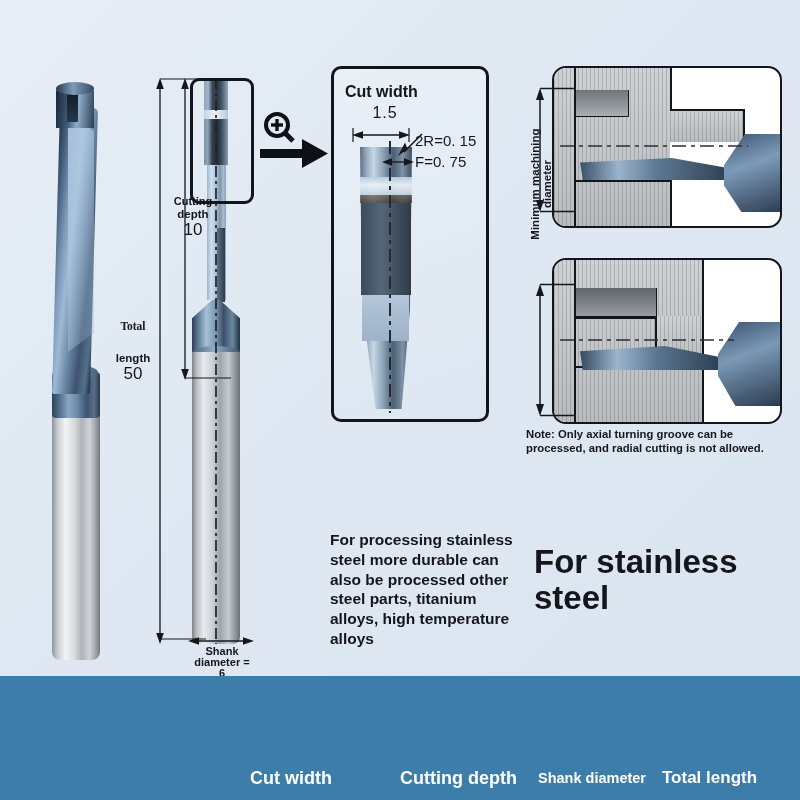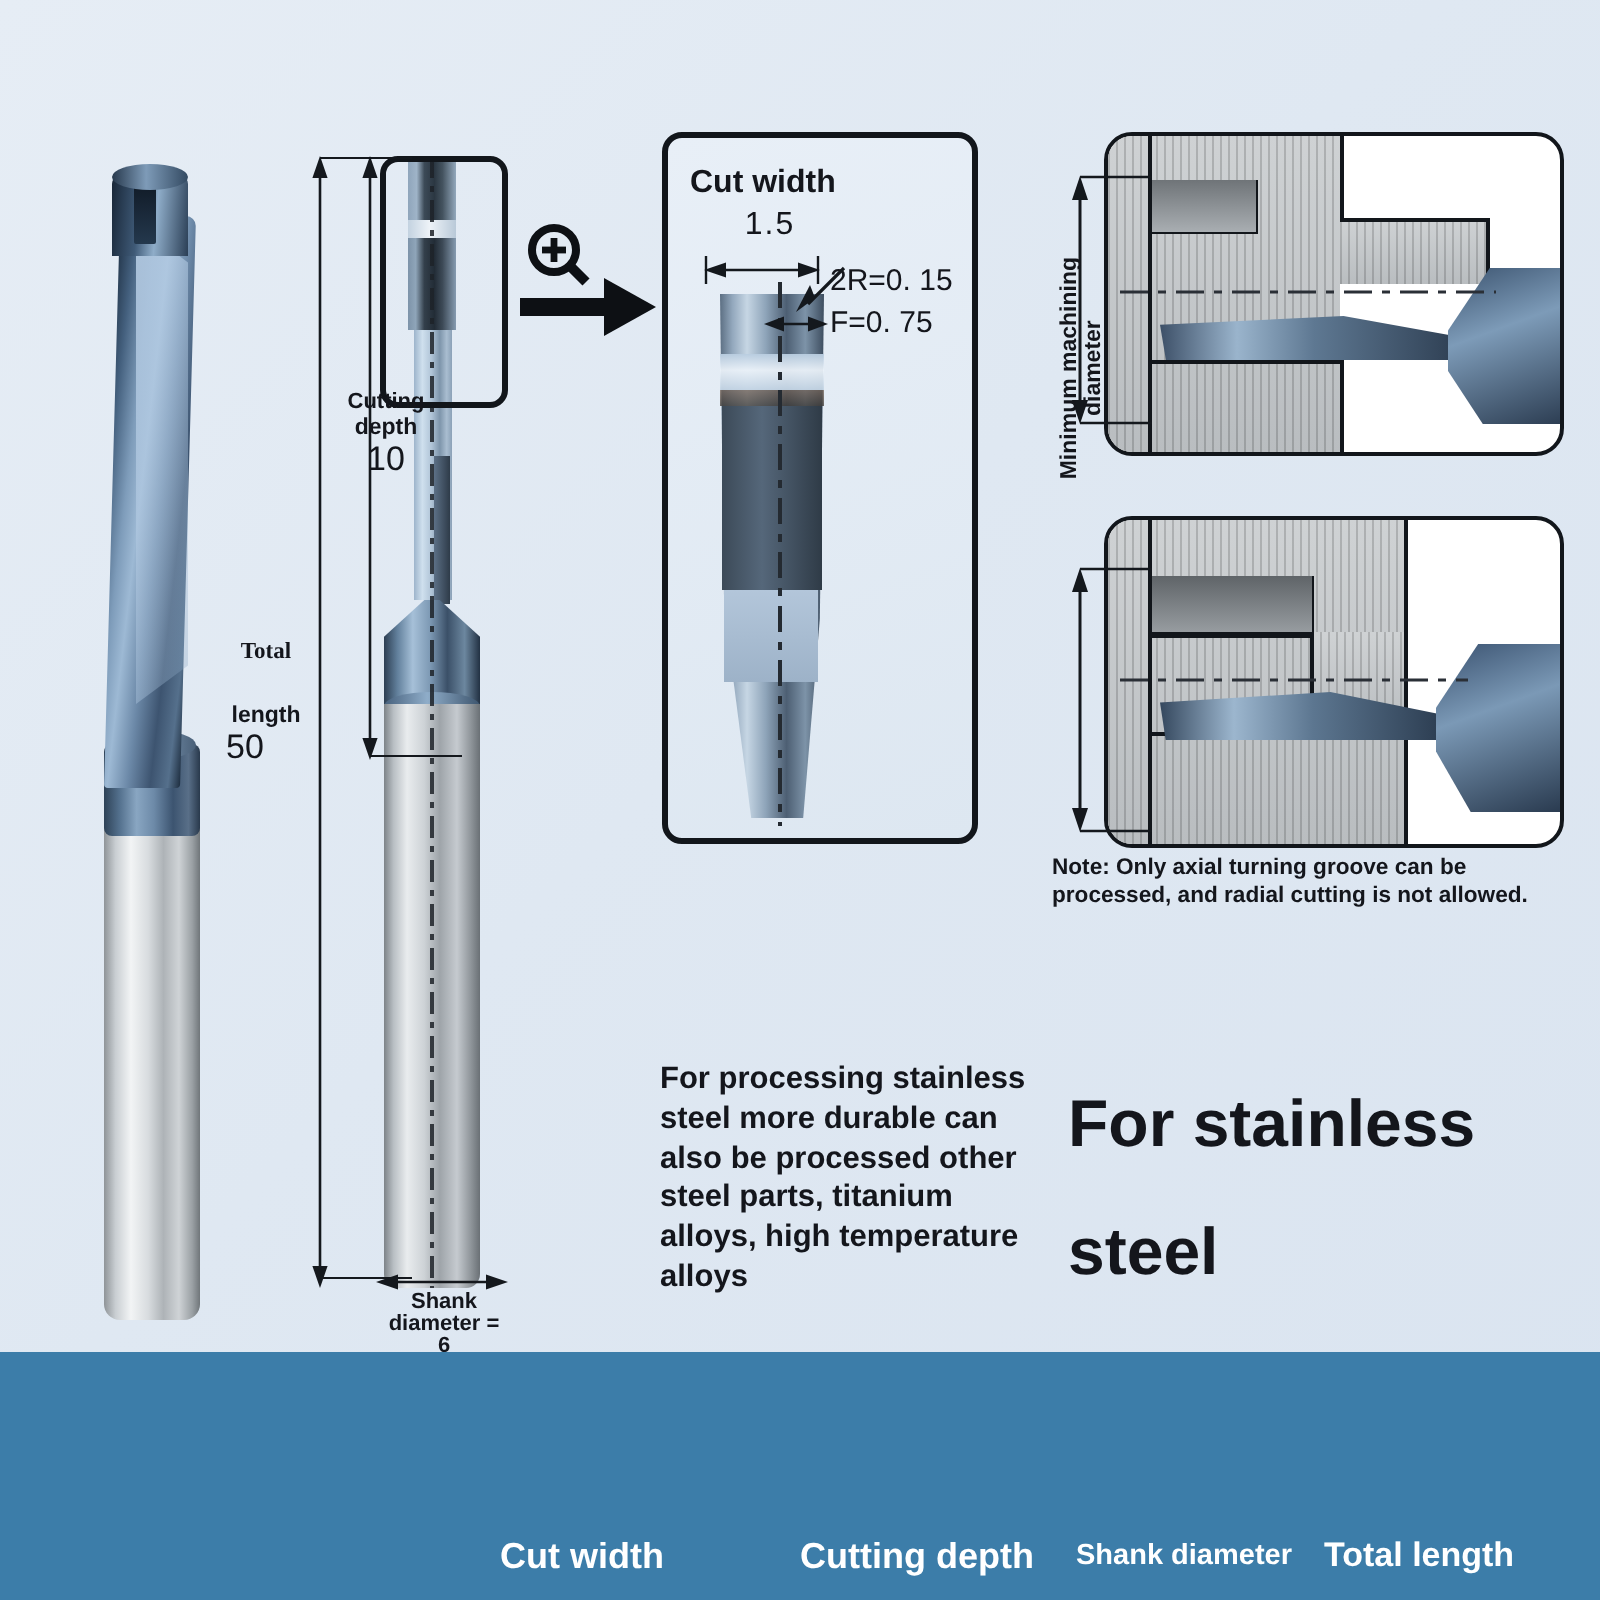--- a/index.html
+++ b/index.html
@@ -218,21 +218,21 @@
   </svg>
   <svg class="abs" style="left:160px;top:76px;width:46px;height:6px;">
     <line x1="0" y1="3" x2="46" y2="3" stroke="#14181d" stroke-width="1.1"></line>
   </svg>
   <svg class="abs" style="left:160px;top:636px;width:46px;height:6px;">
     <line x1="0" y1="3" x2="46" y2="3" stroke="#14181d" stroke-width="1.1"></line>
   </svg>
 
   <div class="abs lbl" style="left:113px;top:320px;width:40px;text-align:center;font-size:11.5px;font-family:Liberation Serif, serif;">Total</div>
   <div class="abs lbl" style="left:113px;top:352px;width:40px;text-align:center;font-size:11.5px;">length</div>
-  <div class="abs num" style="left:113px;top:364px;width:40px;font-size:17px;">50</div>
+  <div class="abs num" style="left:113px;top:364px;width:40px;text-align:center;font-size:17px;">50</div>
 
   <svg class="abs" style="left:175px;top:78px;width:26px;height:302px;">
     <line x1="10" y1="6" x2="10" y2="296" stroke="#14181d" stroke-width="1.3"></line>
     <polygon points="10,0 6.2,11 13.8,11" fill="#14181d"></polygon>
     <polygon points="10,302 6.2,291 13.8,291" fill="#14181d"></polygon>
   </svg>
   <svg class="abs" style="left:185px;top:375px;width:46px;height:6px;">
     <line x1="0" y1="3" x2="46" y2="3" stroke="#14181d" stroke-width="1.1"></line>
   </svg>
 
@@ -368,21 +368,21 @@
   </svg>
   <svg class="abs" style="left:540px;top:413px;width:36px;height:5px;">
     <line x1="0" y1="2.5" x2="36" y2="2.5" stroke="#14181d" stroke-width="1.3"></line>
   </svg>
 
   <div class="abs lbl" style="left:526px;top:428px;width:262px;font-size:11.3px;line-height:1.22;">Note: Only axial turning groove can be processed, and radial cutting is not allowed.</div>
 
   <div class="abs lbl" style="left:534px;top:544px;width:256px;font-size:33px;line-height:1.08;">For stainless</div>
 
   <div class="abs lbl" style="left:330px;top:530px;width:196px;font-size:15.5px;line-height:1.28;">For processing stainless steel more durable can also be processed other steel parts, titanium alloys, high temperature alloys</div>
-  <div class="abs lbl" style="left:534px;top:580px;width:256px;font-size:33px;line-height:1.08;margin-top:28px;">steel</div>
+  <div class="abs lbl" style="left:534px;top:580px;width:256px;font-size:33px;line-height:1.08;">steel</div>
 
   <div class="banner">
     <div class="bcap" style="left:250px;top:92px;font-size:18px;">Cut width</div>
     <div class="bcap" style="left:400px;top:92px;font-size:18px;">Cutting depth</div>
     <div class="bcap" style="left:538px;top:94px;font-size:14.5px;">Shank diameter</div>
     <div class="bcap" style="left:662px;top:92px;font-size:17px;">Total length</div>
   </div>
 
 </div>
 

